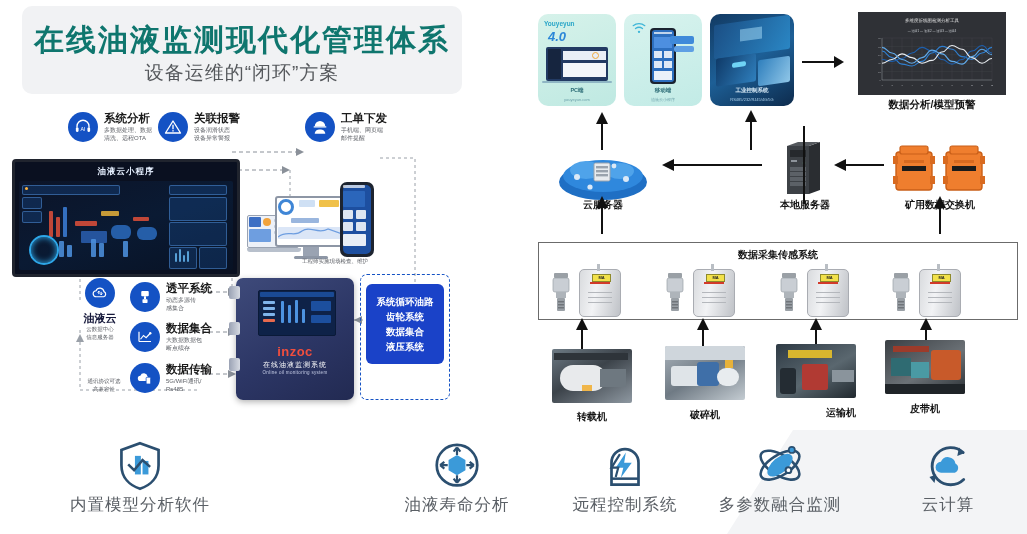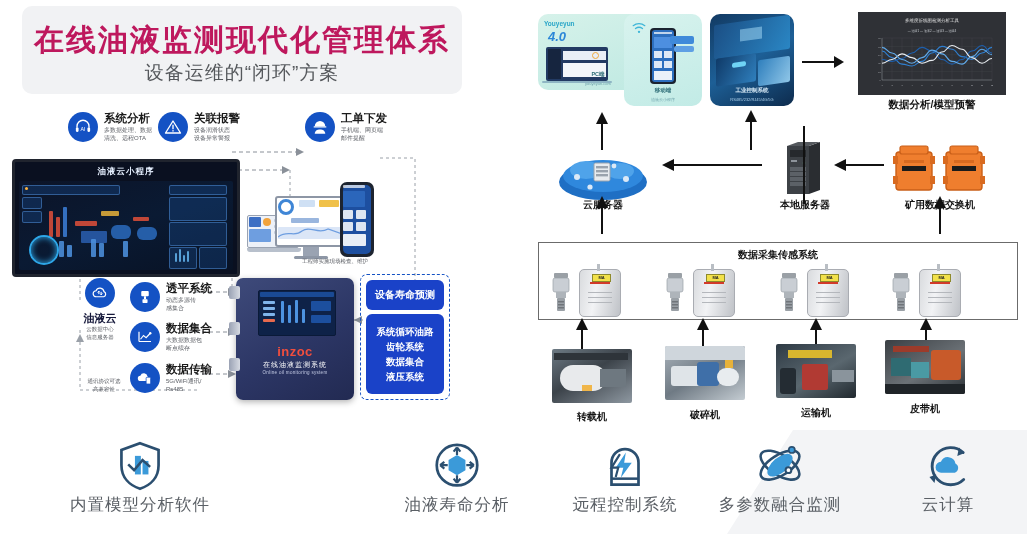--- a/index.html
+++ b/index.html
@@ -5,21 +5,21 @@
   html,body{margin:0;padding:0;background:#ffffff;}
   body{width:1027px;height:534px;overflow:hidden;
        font-family:"Liberation Sans","DejaVu Sans",sans-serif;color:#222;}
   .stage{position:relative;width:1027px;height:534px;}
   .abs{position:absolute;}
 
   
   .title-card{left:22px;top:6px;width:440px;height:88px;background:#f1f2f4;
               border-radius:10px;}
   .title-main{left:22px;top:20px;width:440px;text-align:center;
-              font-size:30px;font-weight:bold;color:#be185d;letter-spacing:2px;}
+              font-size:30px;font-weight:bold;color:#0f766e;letter-spacing:2px;}
   .title-sub{left:22px;top:60px;width:440px;text-align:center;
              font-size:19px;color:#55585c;letter-spacing:1px;}
 
   
   .rico{width:30px;height:30px;border-radius:50%;background:#1452c4;
         display:flex;align-items:center;justify-content:center;color:#fff;}
   .rico svg{display:block;}
   .feat{display:flex;align-items:flex-start;gap:6px;}
   .feat-t{font-size:11.5px;font-weight:bold;color:#1b1b1b;line-height:13px;}
   .feat-s{font-size:6px;color:#5d6066;line-height:7.5px;margin-top:2px;
@@ -368,30 +368,29 @@
       <div class="mini-b" style="left:43px;top:18px;width:3px;height:14px;background:#4d93e0;"></div>
       <div class="mini-b" style="left:52px;top:10px;width:20px;height:10px;background:#1c4f9e;"></div>
       <div class="mini-b" style="left:52px;top:24px;width:20px;height:8px;background:#1c4f9e;"></div>
     </div>
     <div class="dev-logo">inzoc</div>
     <div class="dev-n1">在线油液监测系统</div>
     <div class="dev-n2">Online oil monitoring system</div>
   </div>
 
   <div class="abs dbox">
-    <div class="dbox-a">设备寿命预测</div>
     <div class="dbox-b">
       <div>系统循环油路</div>
       <div>齿轮系统</div>
       <div>数据集合</div>
       <div>液压系统</div>
     </div>
   </div>
 
-  <div class="abs card" style="left:538px;top:14px;width:78px;height:76px;background:linear-gradient(160deg,#d6f2ea,#bfe9e2);padding-left:42px;">
+  <div class="abs card" style="left:538px;top:14px;width:78px;height:92px;background:linear-gradient(160deg,#d6f2ea,#bfe9e2);">
     <div style="position:absolute;left:6px;top:6px;font-size:6.5px;font-weight:bold;color:#2aa6c8;">Youyeyun</div>
     <div style="position:absolute;left:10px;top:15px;font-size:13px;font-weight:bold;font-style:italic;color:#2b86d8;">4.0</div>
     <div style="position:absolute;left:8px;top:33px;width:62px;height:34px;background:#223a63;border-radius:2px;">
       <div style="position:absolute;left:2px;top:2px;width:13px;height:30px;background:#16253f;"></div>
       <div style="position:absolute;left:17px;top:4px;width:43px;height:9px;background:#e9eef6;"></div>
       <div style="position:absolute;left:17px;top:16px;width:43px;height:14px;background:#f2f5fa;"></div>
       <div style="position:absolute;left:46px;top:5px;width:7px;height:7px;border-radius:50%;border:1.4px solid #f0a93c;box-sizing:border-box;"></div>
     </div>
     <div style="position:absolute;left:4px;top:67px;width:70px;height:2px;background:#8fb6c4;border-radius:2px;"></div>
     <div class="card-cap">PC端</div>
@@ -684,21 +683,21 @@
     <div style="position:absolute;left:60px;top:14px;width:8px;height:8px;background:#e8b23a;"></div>
   </div>
   <div class="photo-lbl" style="left:665px;top:408px;">破碎机</div>
 
   <div class="photo" style="left:776px;top:344px;background:linear-gradient(150deg,#2e3a44,#5a676f 55%,#20282e);">
     <div style="position:absolute;left:12px;top:6px;width:44px;height:8px;background:#d8b62e;"></div>
     <div style="position:absolute;left:26px;top:20px;width:26px;height:26px;background:#b13a33;border-radius:2px;"></div>
     <div style="position:absolute;left:4px;top:24px;width:16px;height:26px;background:#242c33;border-radius:3px;"></div>
     <div style="position:absolute;left:56px;top:26px;width:22px;height:12px;background:#8a949c;"></div>
   </div>
-  <div class="photo-lbl" style="left:776px;top:406px;">运输机</div>
+  <div class="photo-lbl" style="left:776px;top:406px;text-align:right;">运输机</div>
 
   <div class="photo" style="left:885px;top:340px;background:linear-gradient(150deg,#3a3f44,#6b7176 55%,#2a2f33);">
     <div style="position:absolute;left:6px;top:18px;width:20px;height:18px;background:#2f6b72;"></div>
     <div style="position:absolute;left:26px;top:22px;width:18px;height:16px;background:#4a9aa4;"></div>
     <div style="position:absolute;left:46px;top:10px;width:30px;height:30px;background:#c85a2a;border-radius:3px;"></div>
     <div style="position:absolute;left:8px;top:6px;width:36px;height:6px;background:#9c3b2a;"></div>
     <div style="position:absolute;left:0;top:44px;width:80px;height:10px;background:#1f2428;"></div>
   </div>
   <div class="photo-lbl" style="left:885px;top:402px;">皮带机</div>
 

